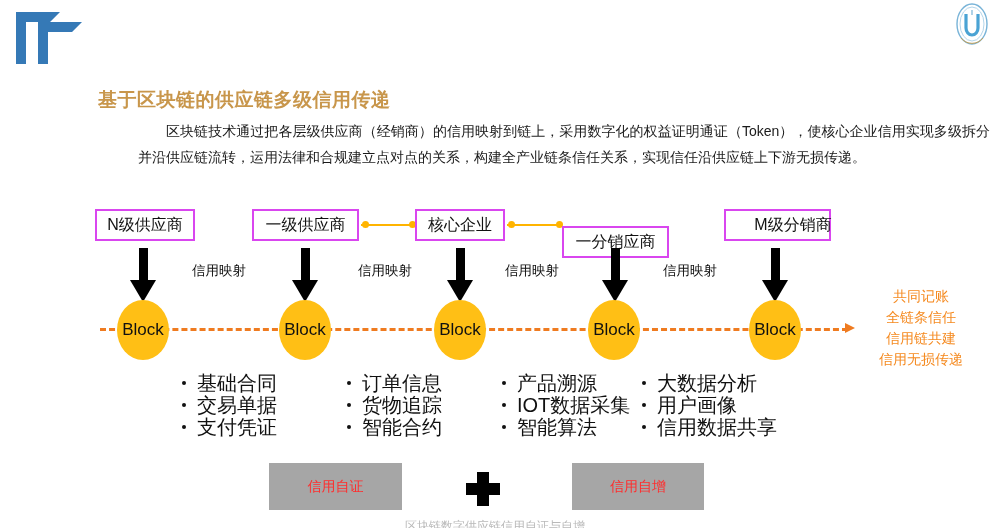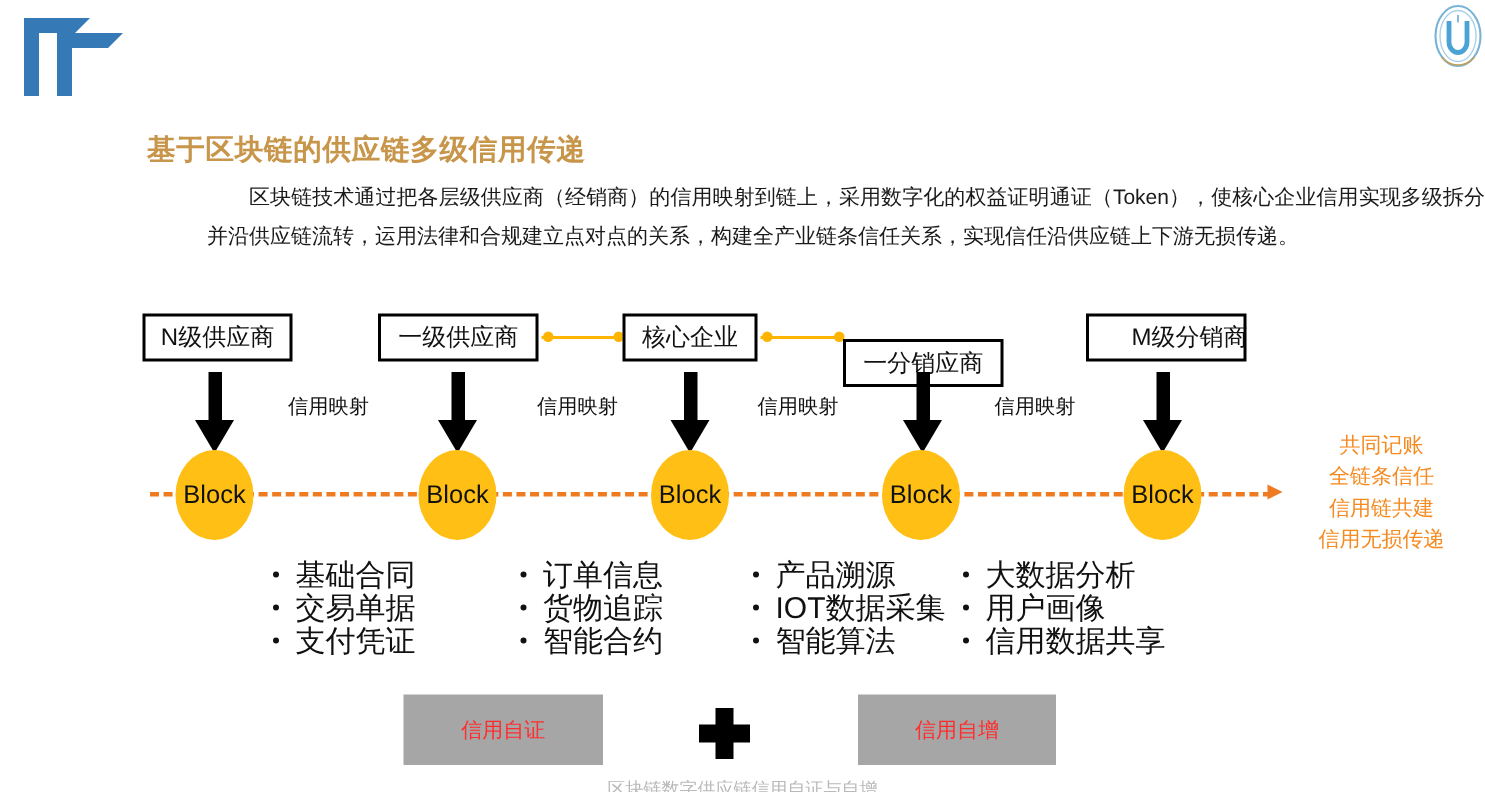--- a/index.html
+++ b/index.html
@@ -68,21 +68,21 @@
     line-height: 26px;
     text-indent: 2em;
     text-align: justify;
     margin-left: 38px;
   }
 
   
   .entity-box {
     position: absolute;
     height: 32px;
-    border: 2px solid #000000;
+    border: 2px solid #d946ef;
     background: #ffffff;
     box-sizing: border-box;
     display: flex;
     align-items: center;
     justify-content: center;
     font-size: 16px;
     color: #111111;
     white-space: nowrap;
   }
 

